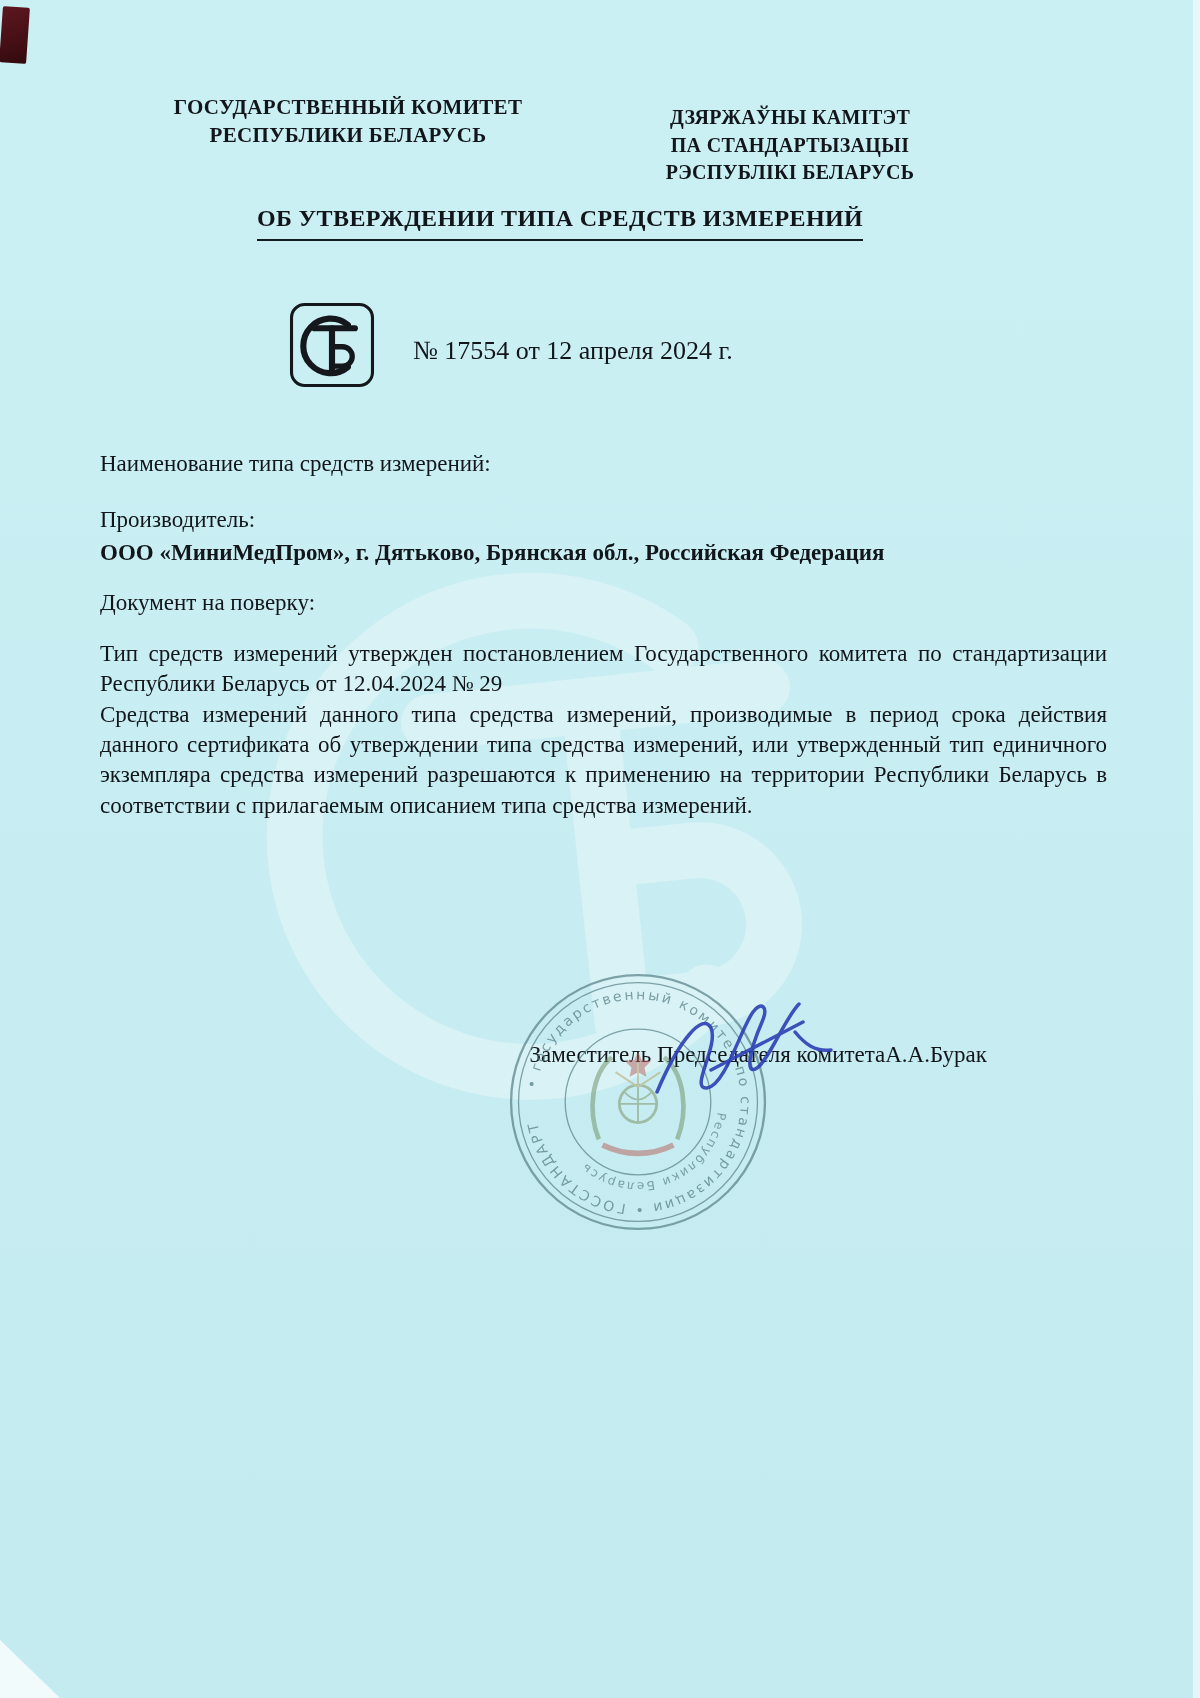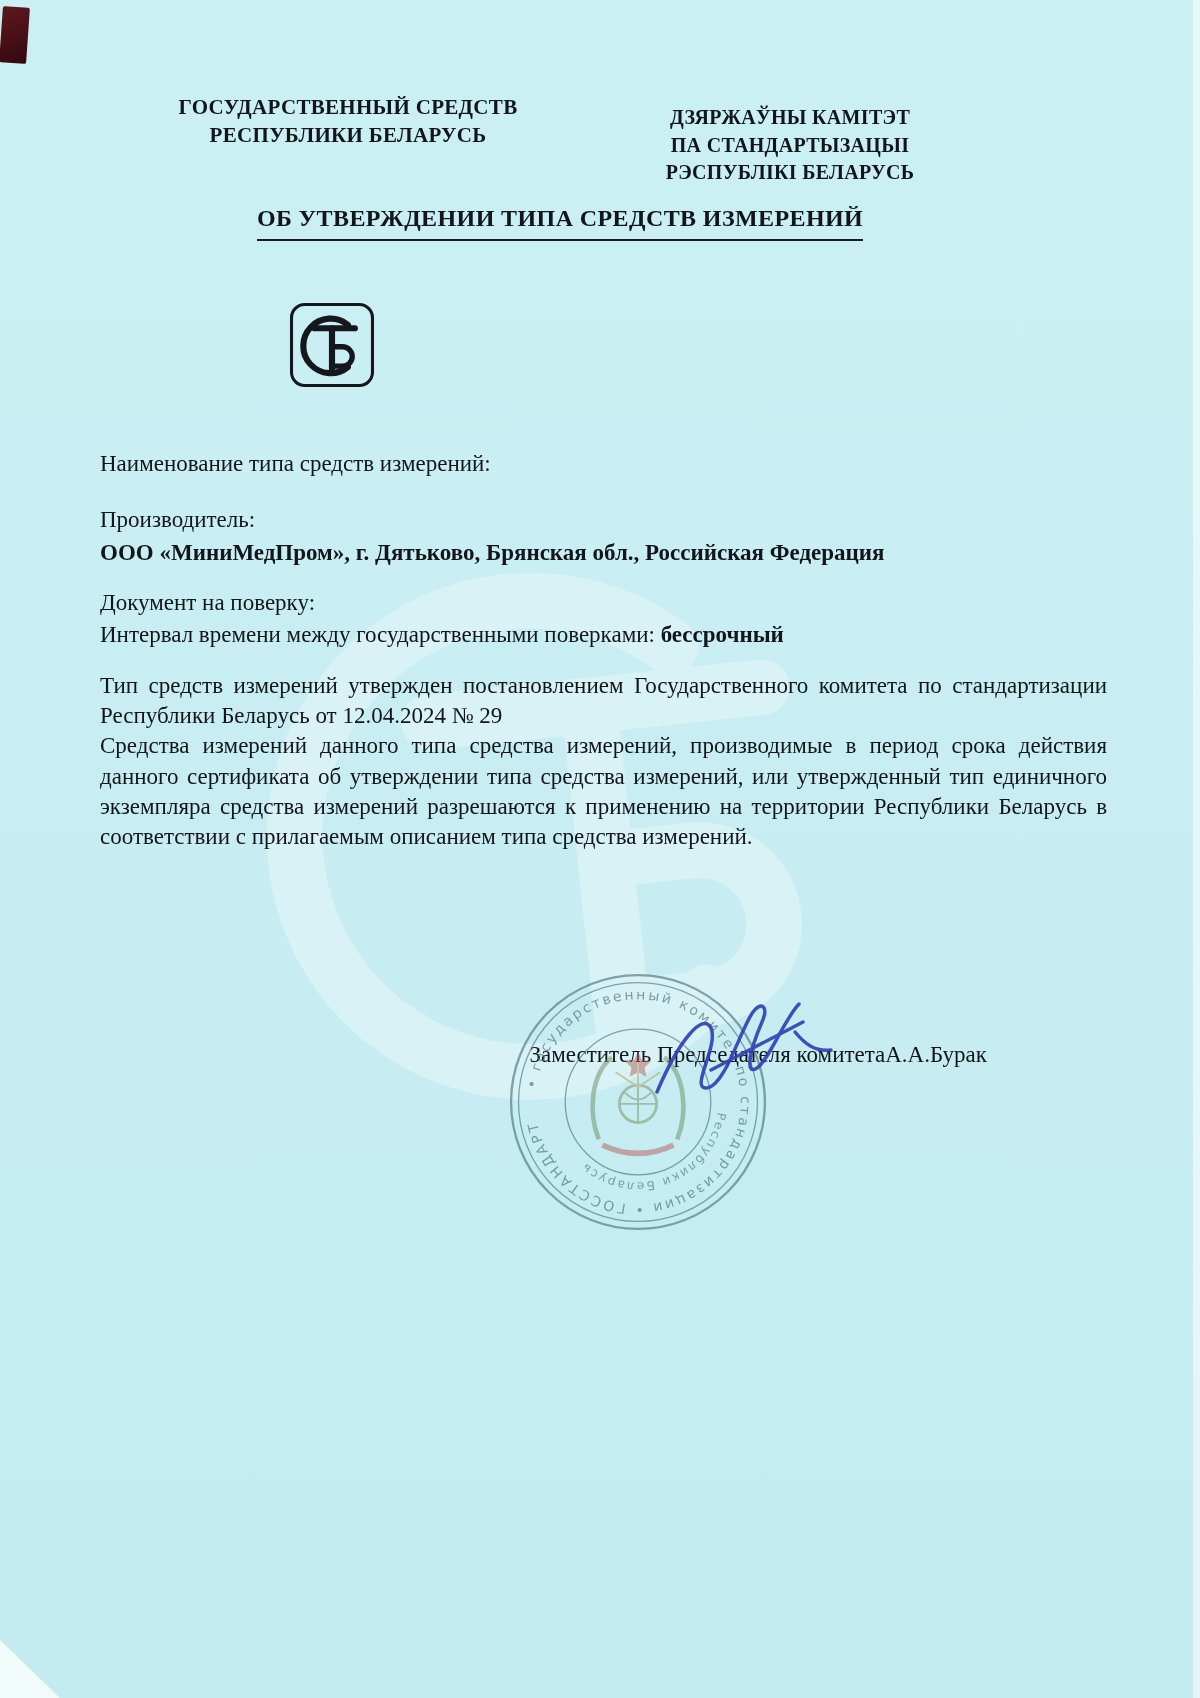--- a/index.html
+++ b/index.html
@@ -69,21 +69,21 @@
   <svg class="watermark" viewBox="0 0 100 100">
     <g fill="none" stroke="#daf3f7" stroke-width="9" stroke-linecap="round">
       <path d="M66 22 A38 38 0 1 0 66 78"></path>
       <path d="M26 30 H80"></path>
       <path d="M52 30 V82"></path>
       <path d="M52 55 H66 A12 12 0 0 1 66 79 H52"></path>
     </g>
   </svg>
 
   <div class="hdr hdr-left">
-    <div>ГОСУДАРСТВЕННЫЙ СРЕДСТВ</div>
+    <div>ГОСУДАРСТВЕННЫЙ КОМИТЕТ</div>
     <div>РЕСПУБЛИКИ БЕЛАРУСЬ</div>
   </div>
   <div class="hdr hdr-right">
     <div>ДЗЯРЖАЎНЫ КАМІТЭТ</div>
     <div>ПА СТАНДАРТЫЗАЦЫІ</div>
     <div>РЭСПУБЛІКІ БЕЛАРУСЬ</div>
   </div>
 
   <div class="title">
     <div><span class="underlined">ОБ УТВЕРЖДЕНИИ ТИПА СРЕДСТВ ИЗМЕРЕНИЙ</span></div>
@@ -93,34 +93,31 @@
     <rect x="4" y="4" width="92" height="92" rx="15" fill="none" stroke="#14181d" stroke-width="3.5"></rect>
     <g fill="none" stroke="#14181d" stroke-linecap="round">
       <path d="M68 27 A31 31 0 1 0 68 75" stroke-width="7"></path>
       <path d="M30 31 H76" stroke-width="7"></path>
       <path d="M50 31 V78" stroke-width="7"></path>
       <path d="M50 52 H62 A11 11 0 0 1 62 74 H50" stroke-width="6"></path>
     </g>
   </svg>
 
   <div class="cert-lines">
+    <div>№ 17554 от 12 апреля 2024 г.</div>
   </div>
 
   <div class="main">
     <p class="label">Наименование типа средств измерений:</p>
 
     <p class="label gap-lg">Производитель:</p>
     <p class="value">ООО «МиниМедПром», г. Дятьково, Брянская обл., Российская Федерация</p>
 
     <p class="label gap-md">Документ на поверку:</p>
 
-    <p class="label interval-line">
-      <span>Интервал времени между государственными поверками:</span>
-      <b>бессрочный</b>
-    </p>
 
     <p class="para para-first">Тип средств измерений утвержден постановлением Государственного комитета по стандартизации Республики Беларусь от 12.04.2024 № 29</p>
     <p class="para">Средства измерений данного типа средства измерений, производимые в период срока действия данного сертификата об утверждении типа средства измерений, или утвержденный тип единичного экземпляра средства измерений разрешаются к применению на территории Республики Беларусь в соответствии с прилагаемым описанием типа средства измерений.</p>
   </div>
 
   <div class="sig-row">
     <span>Заместитель Председателя комитета</span>
     <span class="name">А.А.Бурак</span>
   </div>
 

